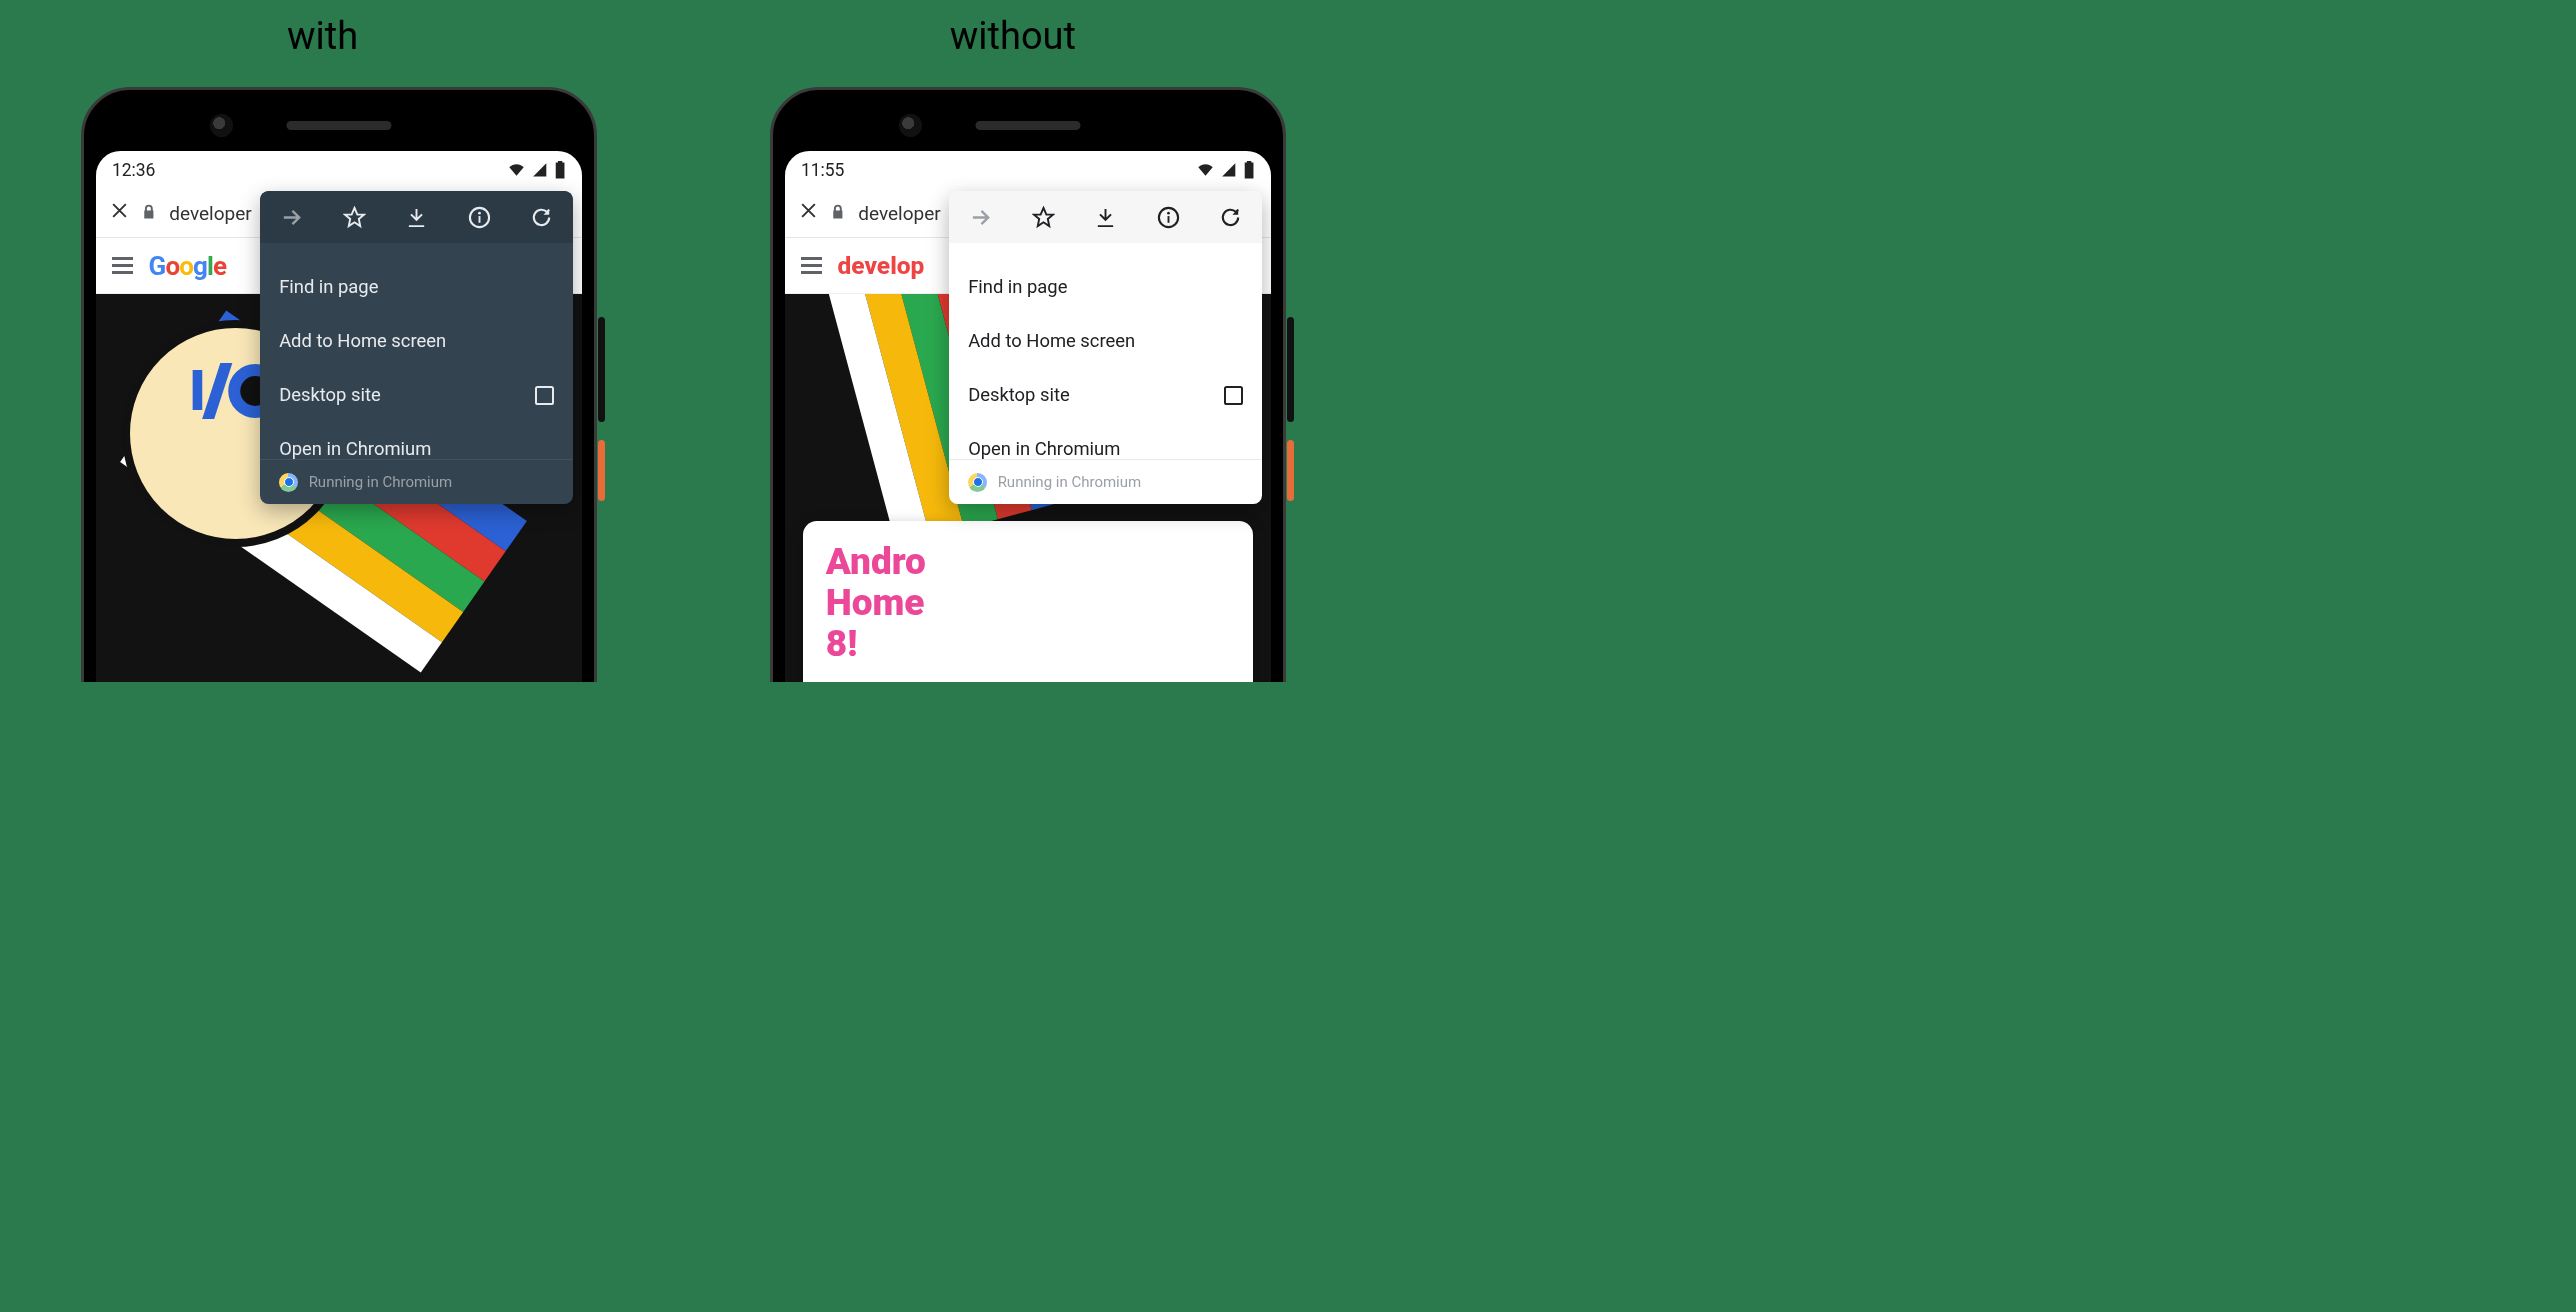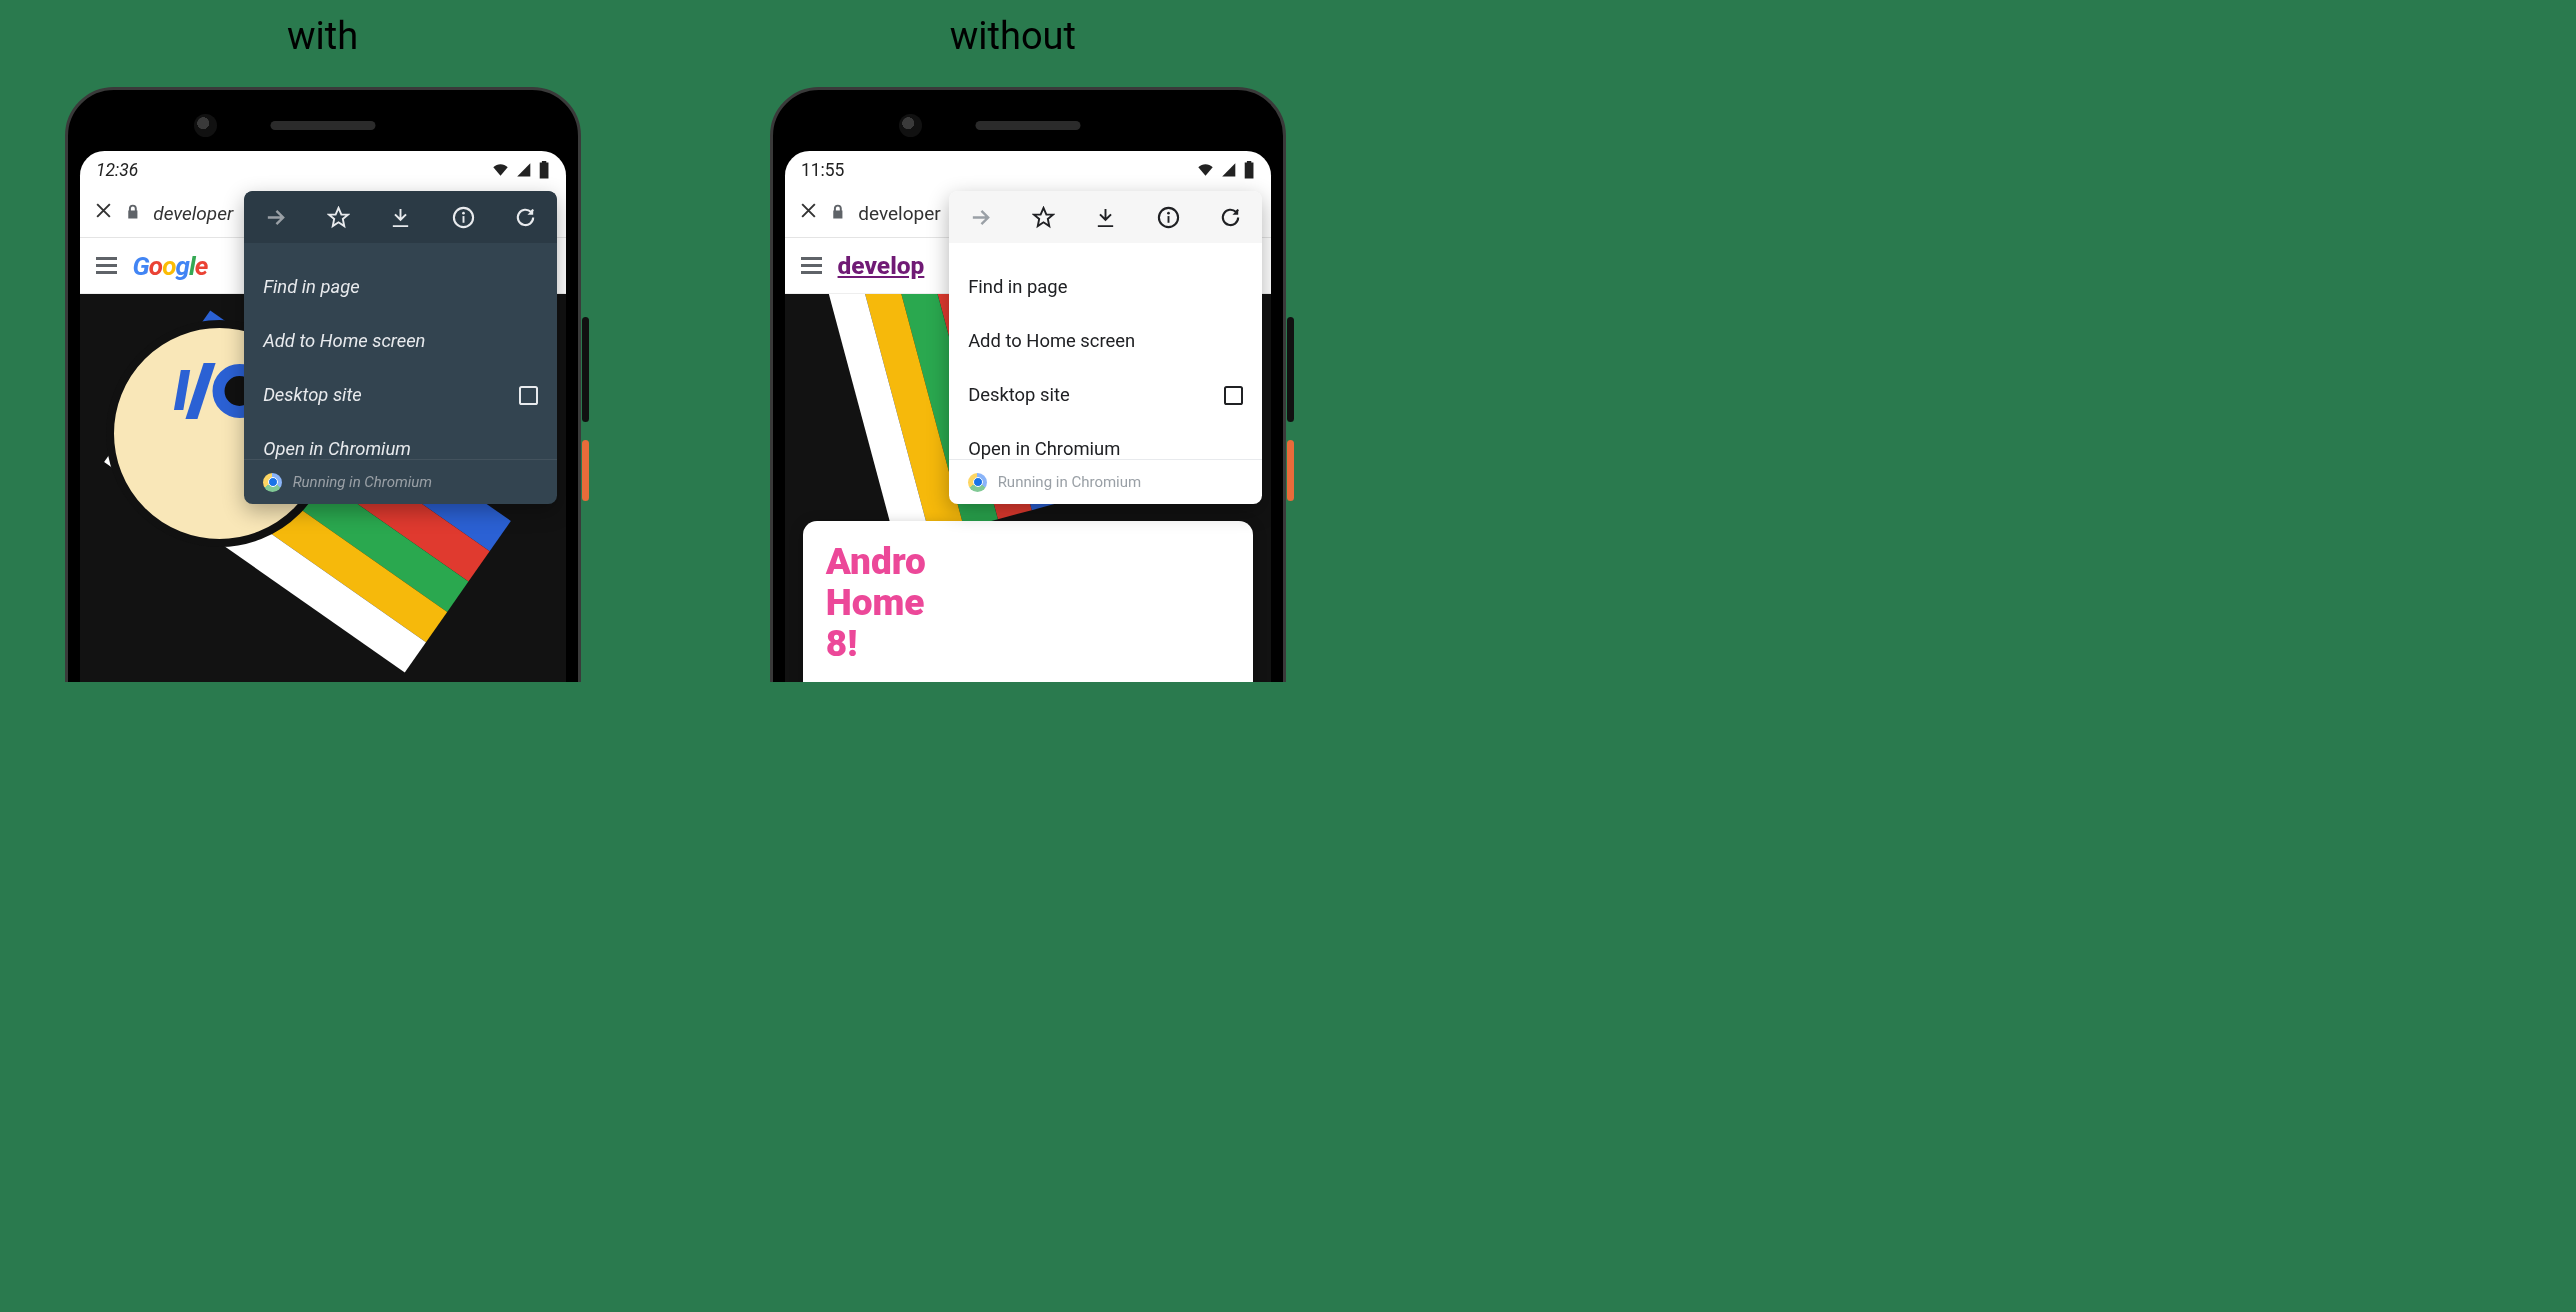--- a/index.html
+++ b/index.html
@@ -24,21 +24,21 @@
   .phone {
     position: absolute;
     top: 87px;
     width: 516px;
     height: 700px;
     background: #000;
     border-radius: 49px 49px 0 0;
     border: 3.5px solid #3a3a3a;
     padding: 12.2px;
   }
-  .phone.left  { left: 65px; font-style: italic; }
+  .phone.left  { left: 81px; }
   .phone.right { right: 79px; }
 
   
   .sidebtn {
     position: absolute;
     background: #111;
     border-radius: 3.5px;
   }
   .sidebtn.vol   { width: 7px; height: 105px; right: -10.5px; top: 227px; }
   .sidebtn.power { width: 7px; height: 61px;  right: -10.5px; top: 350px; background:#e86b3a; }
@@ -111,21 +111,21 @@
     position:relative;
     z-index:1;
   }
   .google-logo { font-size:26px; font-weight:700; letter-spacing:-0.9px; }
   .google-logo span:nth-child(1){color:#4285F4}
   .google-logo span:nth-child(2){color:#EA4335}
   .google-logo span:nth-child(3){color:#FBBC05}
   .google-logo span:nth-child(4){color:#4285F4}
   .google-logo span:nth-child(5){color:#34A853}
   .google-logo span:nth-child(6){color:#EA4335}
-  .dev-logo { font-size:24.5px; font-weight:800; color:#701a75;text-decoration:underline; }
+  .dev-logo { font-size:24.5px; font-weight:800; color:#ef4444; }
 
   
   .hero {
     position:absolute;
     left:0; right:0; top:143px; bottom:0;
     background:#121212;
     overflow:hidden;
   }
   .hero.light { background:#121212; }
   .io-badge {

